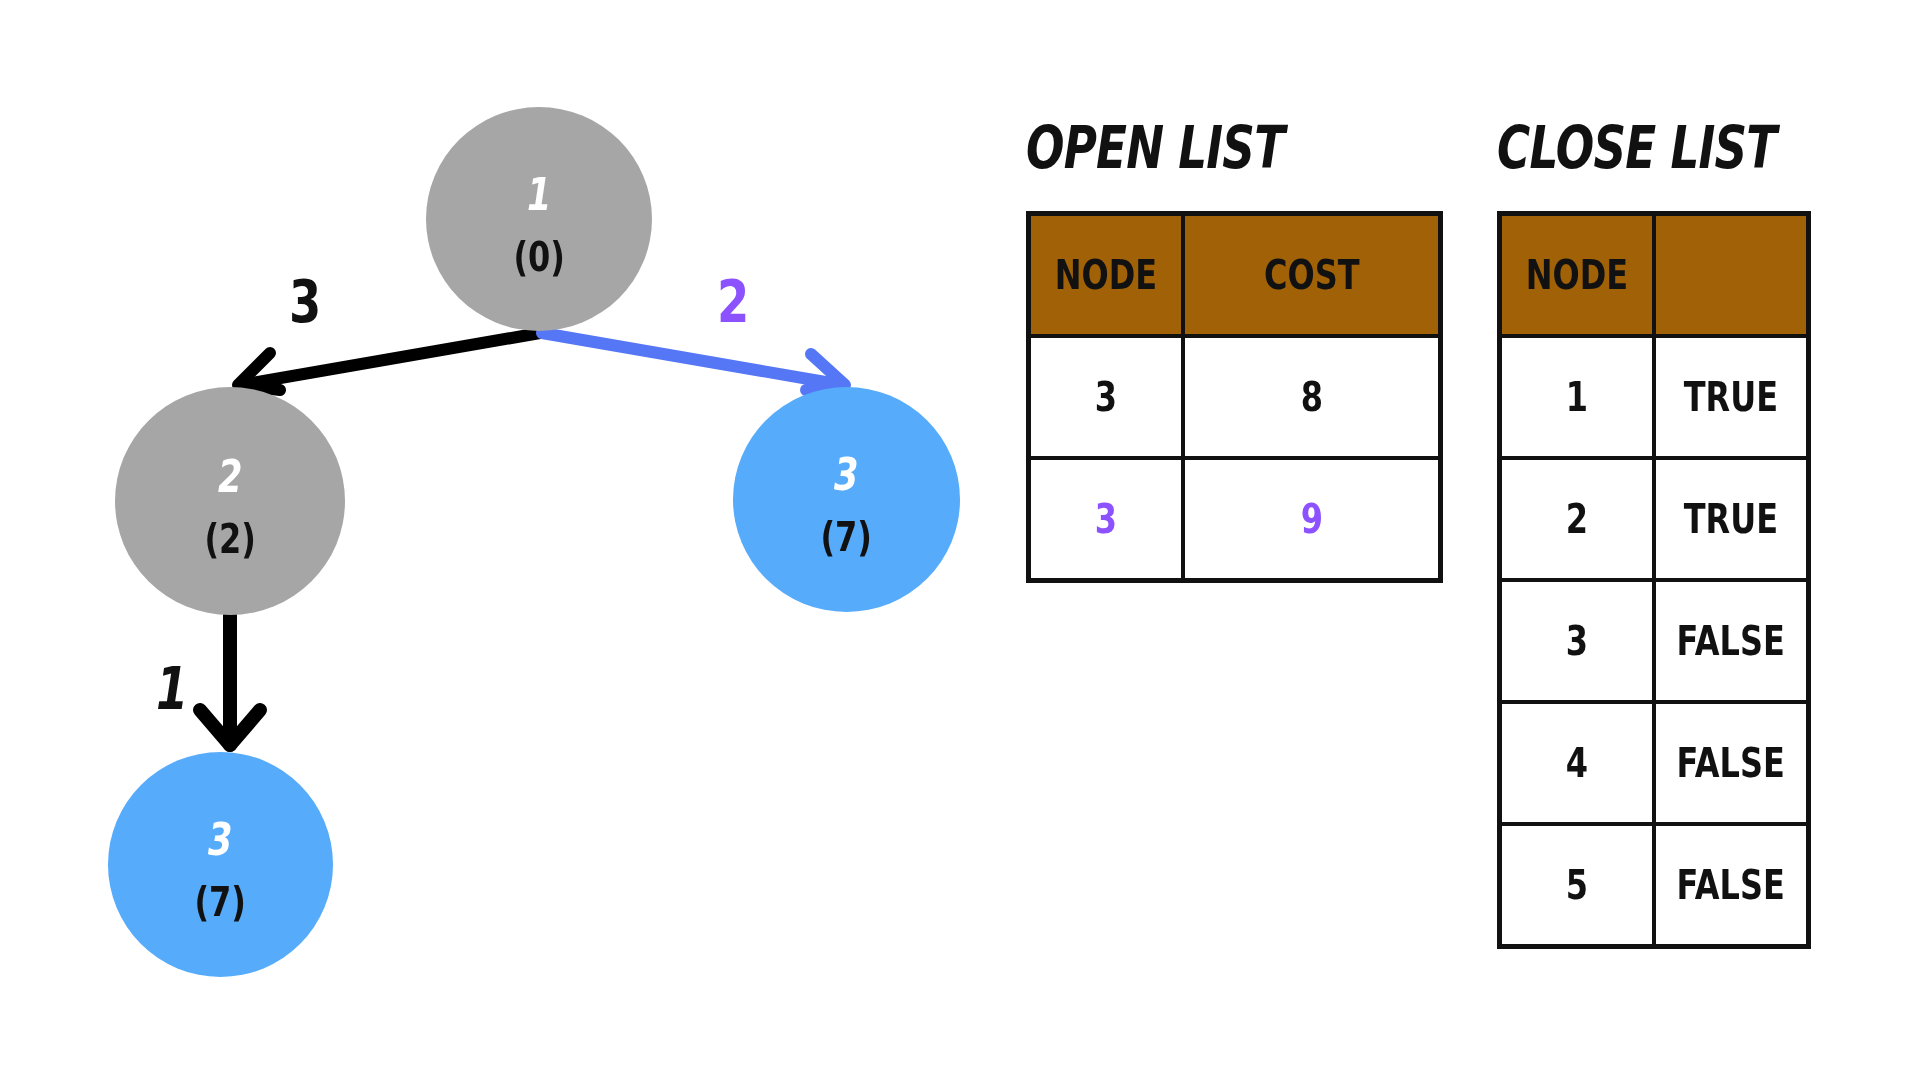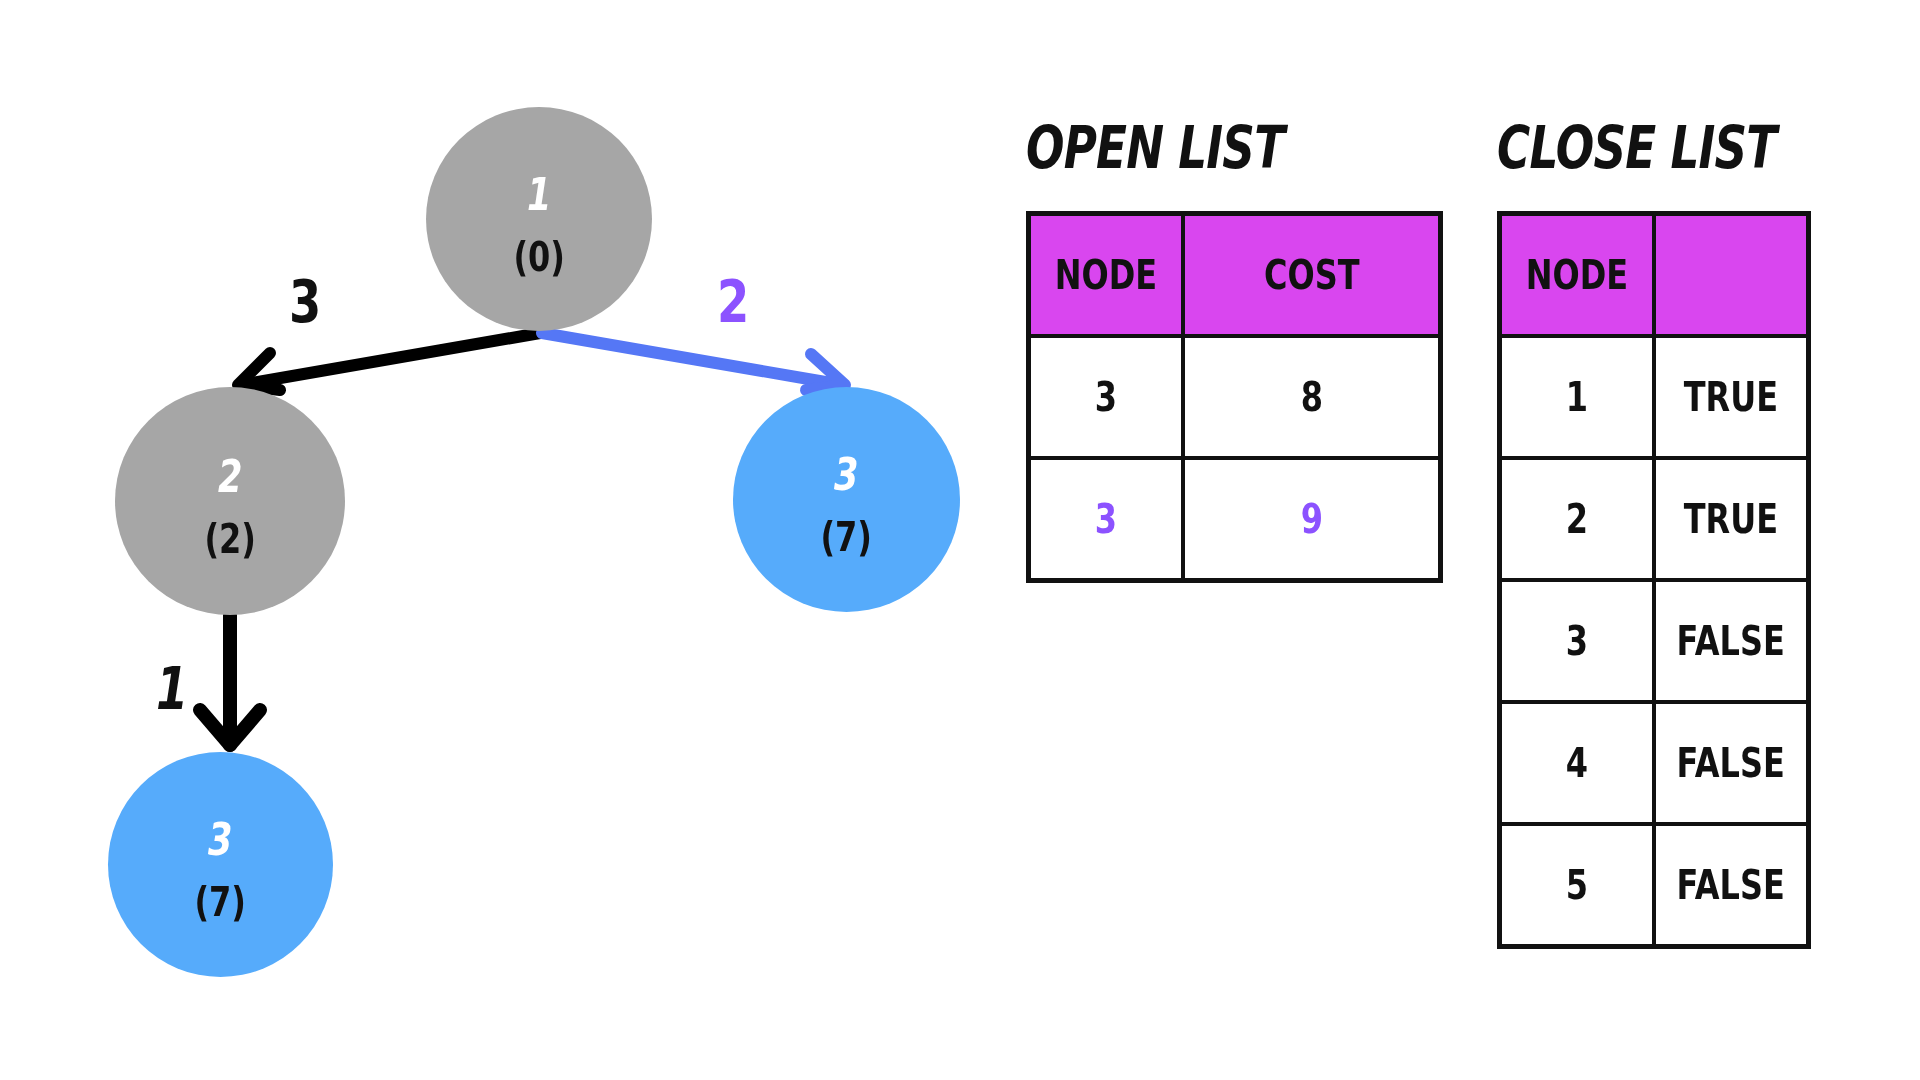--- a/index.html
+++ b/index.html
@@ -29,21 +29,21 @@
       font-family: "DejaVu Sans", sans-serif; letter-spacing: -1px;
       transform: scaleX(0.78); transform-origin: left center; white-space: nowrap; font-style: italic;
     }
     table.list {
       position: absolute; border-collapse: collapse; border: 5px solid #111111;
     }
     table.list th, table.list td {
       border: 4px solid #111111; text-align: center; padding: 0;
       font-family: "DejaVu Sans", sans-serif; font-weight: 900; font-size: 40px; color: #111111;
     }
-    table.list th { background: #d946ef; height: 118px; }
+    table.list th { background: #a16207; height: 118px; }
     table.list td { background: #ffffff; height: 118px; }
     .cell-text { display: inline-block; transform: scaleX(0.8); }
   </style>
 </head>
 <body>
 
 <div class="graph">
   <svg width="1000" height="1080" style="position:absolute;left:0;top:0">
 
     <g>

